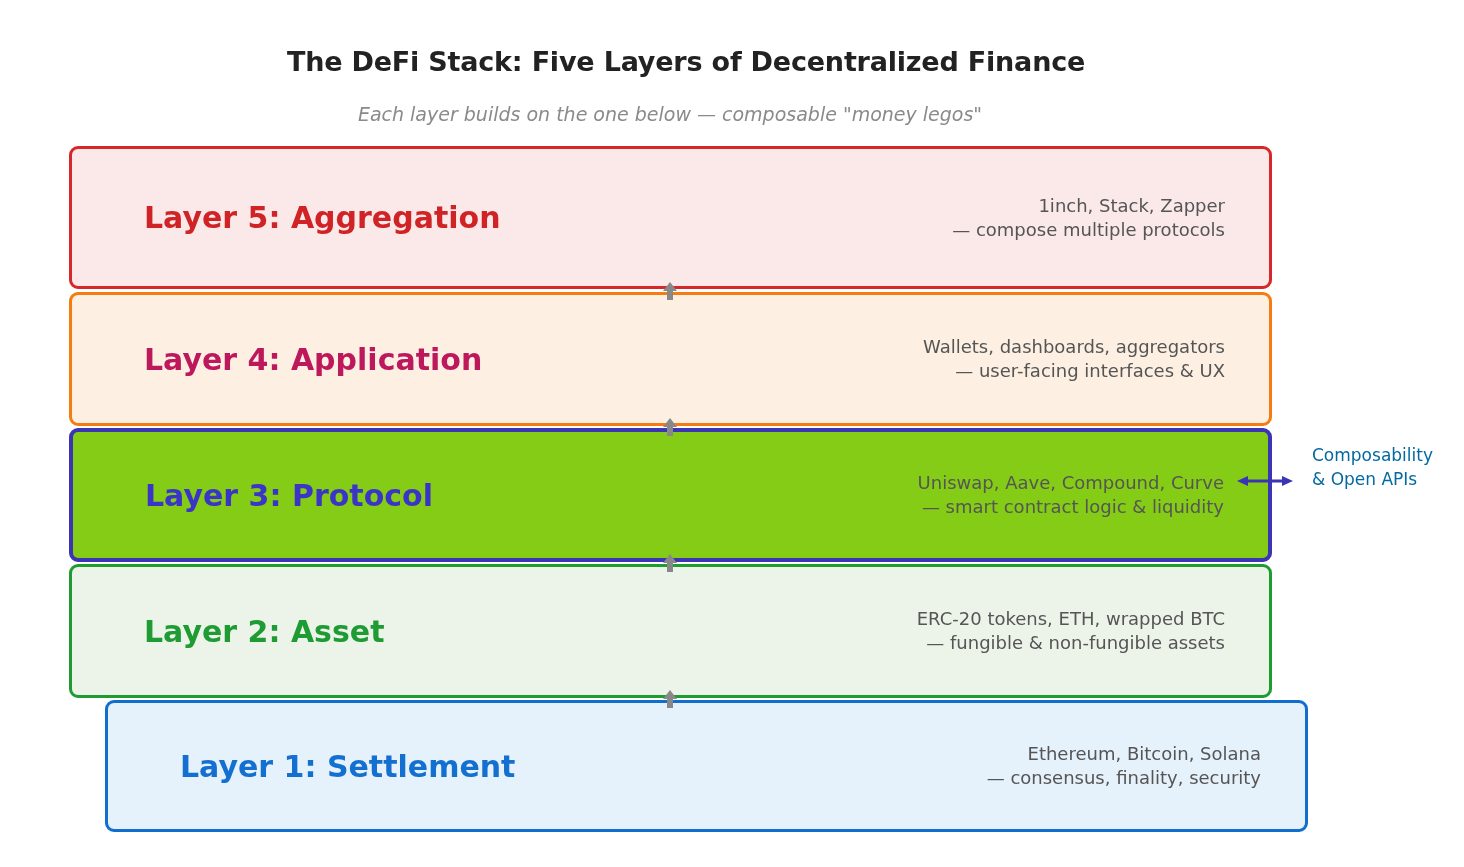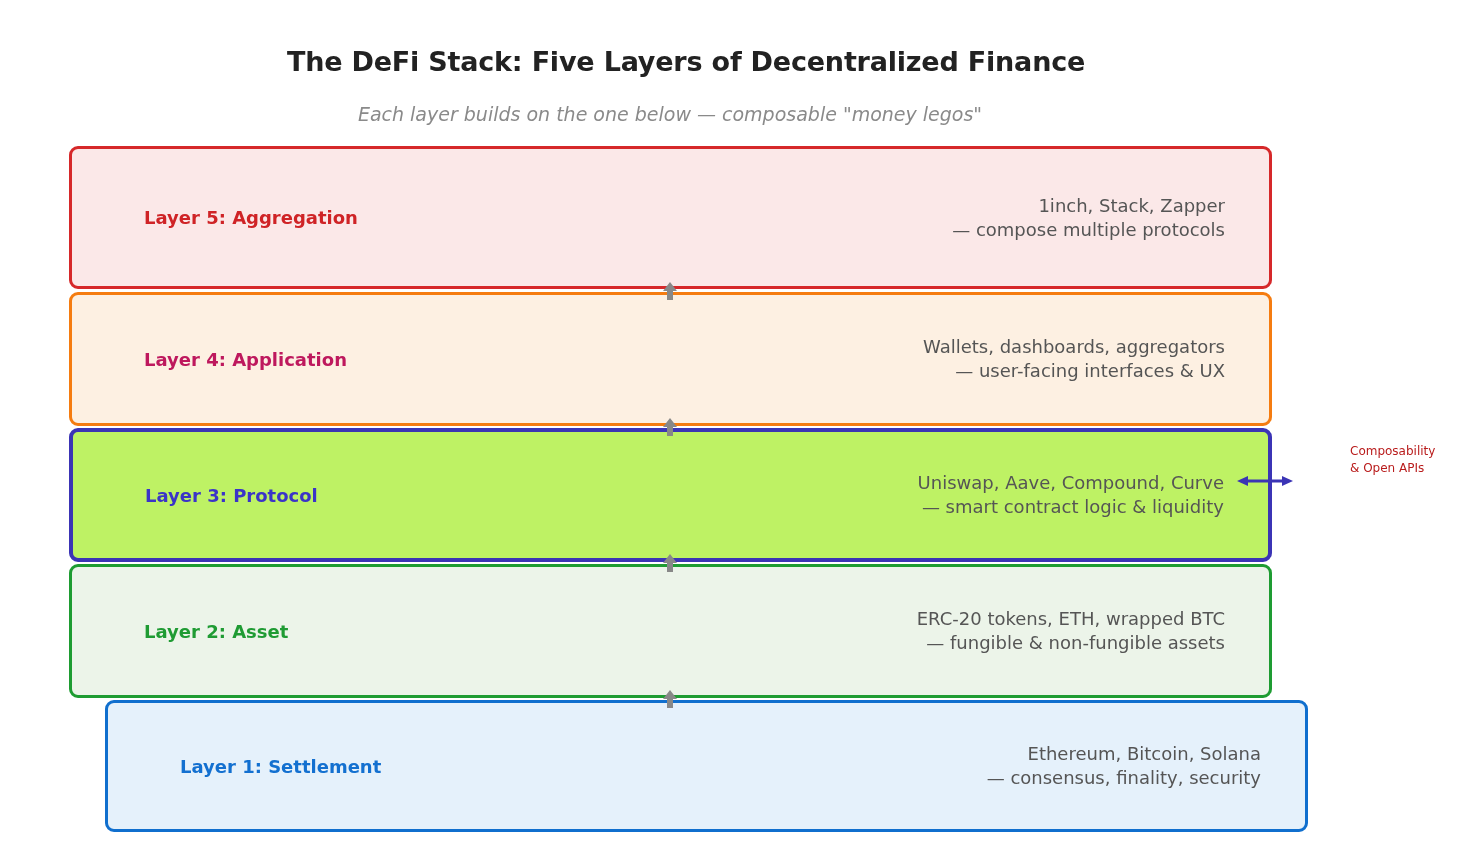--- a/index.html
+++ b/index.html
@@ -67,21 +67,21 @@
   .layer-inner {
     position: relative;
     width: 100%;
     height: 100%;
     display: flex;
     align-items: center;
     justify-content: space-between;
   }
 
   .layer-label {
-    font-size: 18px;
+    font-size: 30px;
     font-weight: bold;
     white-space: nowrap;
     padding-left: 72px;
   }
 
   .layer-desc {
     text-align: right;
     font-size: 18px;
     color: #555555;
     line-height: 1.33;
@@ -104,24 +104,24 @@
     position: absolute;
     left: 1237px;
     top: 468px;
     width: 56px;
     height: 26px;
   }
   .annotation-arrow svg { display: block; }
 
   .annotation-label {
     position: absolute;
-    left: 1350px;
+    left: 1312px;
     top: 443px;
-    font-size: 12px;
-    color: #b91c1c;
+    font-size: 17px;
+    color: #0369a1;
     line-height: 1.42;
     white-space: nowrap;
   }
   .annotation-label .a-line { display: block; }
 </style>
 </head>
 <body>
 
 <div class="canvas">
 
@@ -146,21 +146,21 @@
             <span class="d-line">Wallets, dashboards, aggregators</span>
             <span class="d-line">— user-facing interfaces &amp; UX</span>
           </div>
         </div>
       </div>
       <div class="connector" style="top: 135.5px;">
         <svg width="16" height="18" viewBox="0 0 16 18">
           <path d="M8 0 L15 9 L11 9 L11 18 L5 18 L5 9 L1 9 Z" fill="#888888"></path>
         </svg>
       </div>
-      <div class="layer-box" style="top: 282px; height: 134px; border-width: 4px; border-color: rgb(59, 52, 181); background: #bef264;">
+      <div class="layer-box" style="top: 282px; height: 134px; border-width: 4px; border-color: rgb(59, 52, 181); background: #84cc16;">
         <div class="layer-inner">
           <div class="layer-label" style="color: rgb(59, 52, 200);">Layer 3: Protocol</div>
           <div class="layer-desc">
             <span class="d-line">Uniswap, Aave, Compound, Curve</span>
             <span class="d-line">— smart contract logic &amp; liquidity</span>
           </div>
         </div>
       </div>
       <div class="connector" style="top: 272px;">
         <svg width="16" height="18" viewBox="0 0 16 18">

